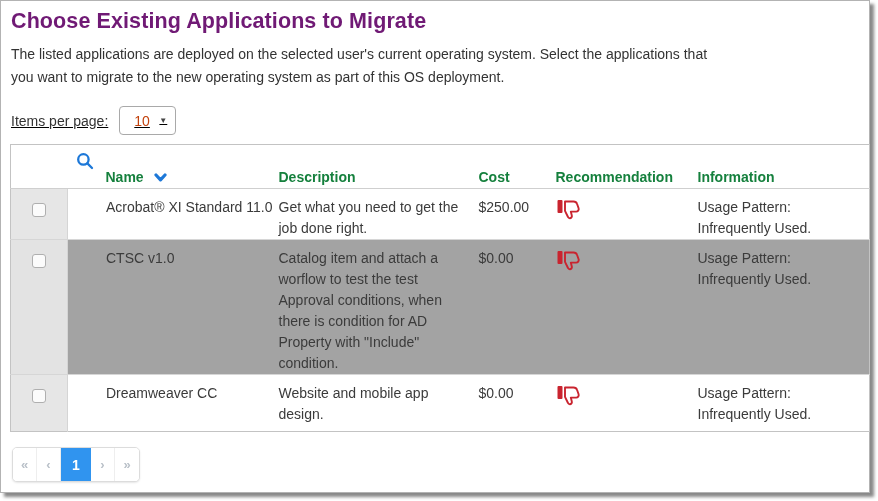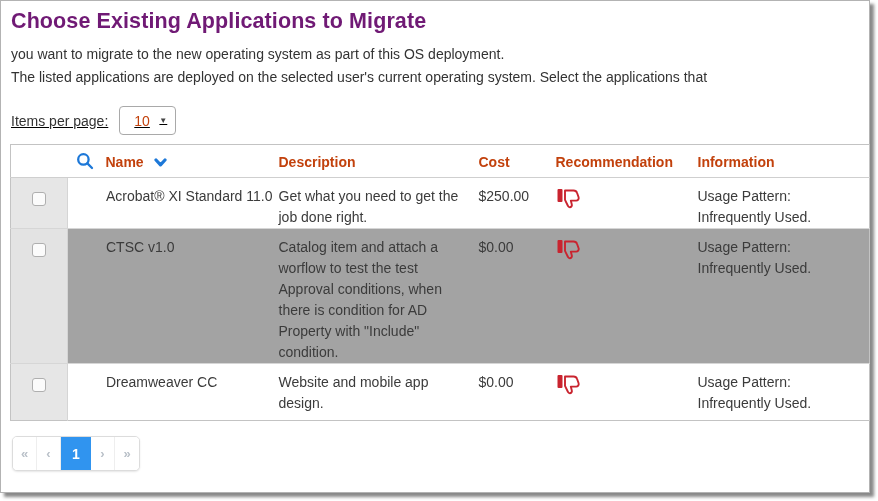--- a/index.html
+++ b/index.html
@@ -44,25 +44,25 @@
     border-collapse: collapse;
     table-layout: fixed;
     border: 1px solid #c3c3c3;
   }
   .grid th, .grid td {
     text-align: left; vertical-align: top;
     font-size: 14px; line-height: 21px; color: #3b3b3b;
     padding-top: 8px;
   }
   .grid thead th {
-    font-weight: 700; color: #c2410c;
+    font-weight: 700; color: #15803d;
     height: 33px; white-space: nowrap;
     border-bottom: 1px solid #cfcfcf;
     background: #fff;
-    padding-top: 7px;
+    padding-top: 22px;
   }
   th.h-name { position: relative; padding-left: 38px; }
   .search-wrap { position: absolute; left: 8px; top: 7px; }
   .sort-wrap { margin-left: 6px; display: inline-block; }
   td.c-sel {
     background: #e6e6e6;
     border-right: 1px solid #d5d5d5;
     text-align: center; padding-top: 13px;
   }
   td.c-name { padding-left: 38px; white-space: nowrap; }
@@ -111,22 +111,22 @@
   .icon-red { color: #c9242f; }
 </style>
 </head>
 <body>
 
 <div class="window">
   <div class="content">
 
     <h1 class="page-title">Choose Existing Applications to Migrate</h1>
 
+    <div class="desc">The listed applications are deployed on the selected user's current operating system. Select the applications that</div>
     <div class="desc">you want to migrate to the new operating system as part of this OS deployment.</div>
-    <div class="desc">The listed applications are deployed on the selected user's current operating system. Select the applications that</div>
 
     <div class="items-row">
       <span class="items-label">Items per page:</span>
       <div class="select-box">
         <span class="select-value">10</span>
         <span class="caret">▼</span>
       </div>
     </div>
 
     <table class="grid">

